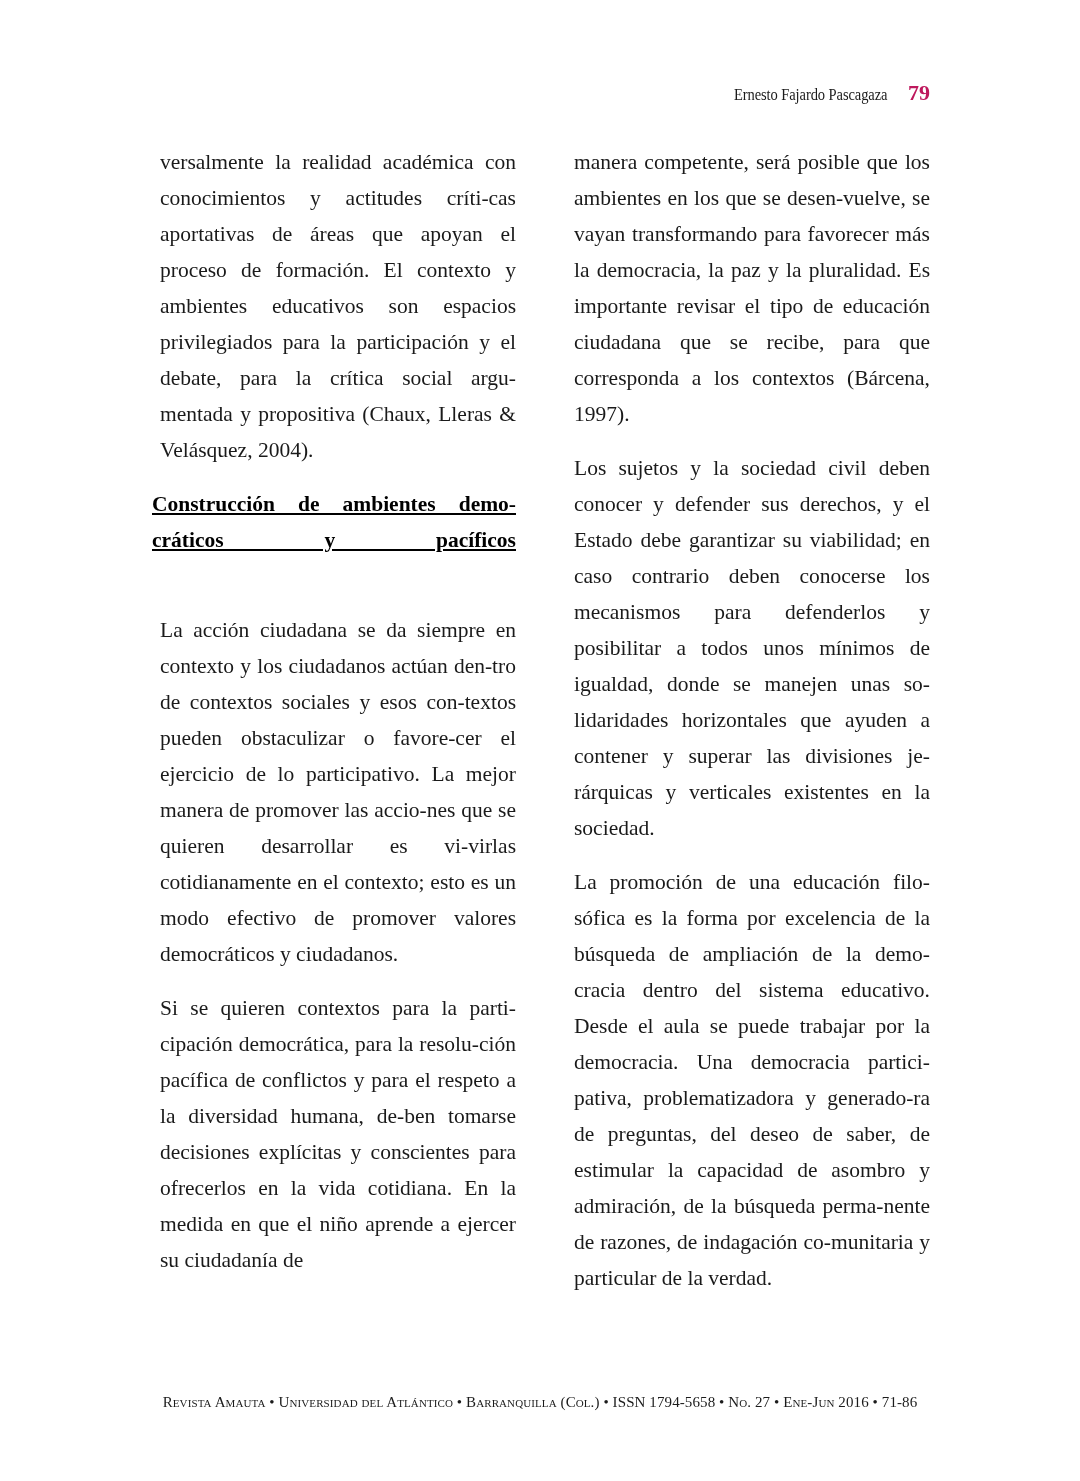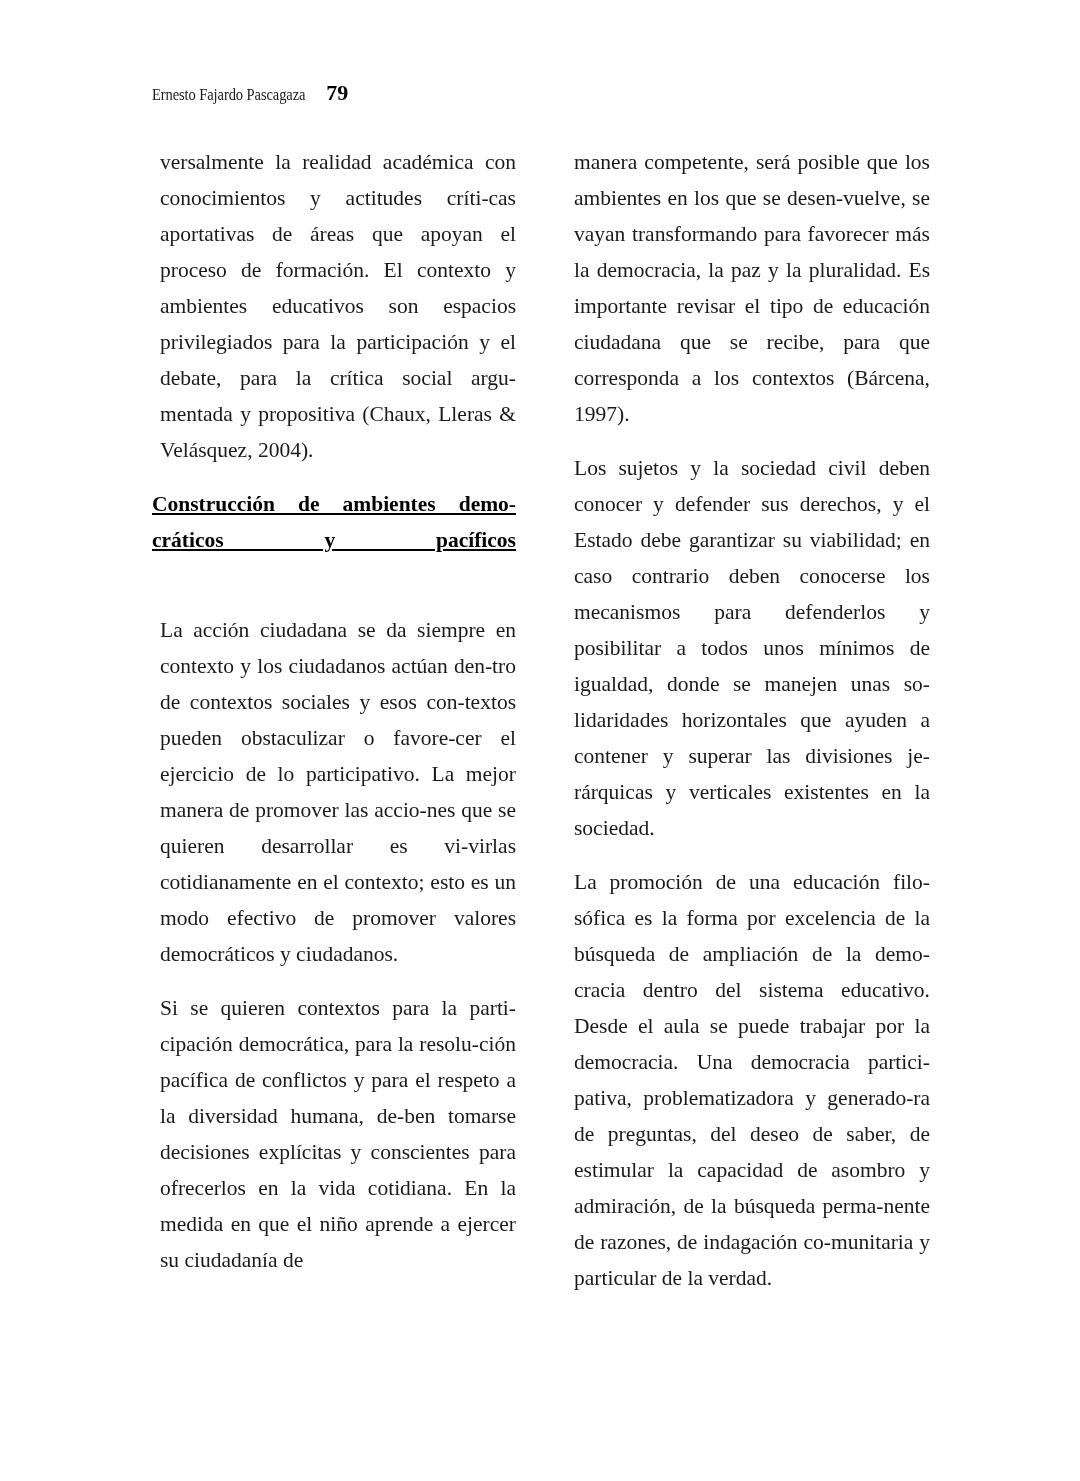--- a/index.html
+++ b/index.html
@@ -20,36 +20,36 @@
 
   
   .running-head {
     position: absolute;
     top: 82px;
     left: 152px;
     width: 778px;
     height: 30px;
     display: flex;
     align-items: baseline;
-    justify-content: flex-start;
+    justify-content: flex-end;
   }
   .running-head-author {
     font-size: 16.5px;
     line-height: 20px;
     letter-spacing: -0.1px;
     transform: scaleX(0.88);
     transform-origin: left center;
     white-space: nowrap;
     color: #1b1b1b;
   }
   .running-head-folio {
     font-size: 22px;
     font-weight: bold;
     line-height: 22px;
-    color: #000000;
+    color: #be185d;
   }
 
   
   .columns {
     position: absolute;
     top: 144px;
     left: 152px;
     width: 778px;
     display: flex;
     gap: 50px;
@@ -123,14 +123,15 @@
     </div>
 
     <div class="col">
       <p class="para">manera competente, será posible que los ambientes en los que se desen-vuelve, se vayan transformando para favorecer más la democracia, la paz y la pluralidad. Es importante revisar el tipo de educación ciudadana que se recibe, para que corresponda a los contextos (Bárcena, 1997).</p>
       <p class="para">Los sujetos y la sociedad civil deben conocer y defender sus derechos, y el Estado debe garantizar su viabilidad; en caso contrario deben conocerse los mecanismos para defenderlos y posibilitar a todos unos mínimos de igualdad, donde se manejen unas so-lidaridades horizontales que ayuden a contener y superar las divisiones je-rárquicas y verticales existentes en la sociedad.</p>
       <p class="para">La promoción de una educación filo-sófica es la forma por excelencia de la búsqueda de ampliación de la demo-cracia dentro del sistema educativo. Desde el aula se puede trabajar por la democracia. Una democracia partici-pativa, problematizadora y generado-ra de preguntas, del deseo de saber, de estimular la capacidad de asombro y admiración, de la búsqueda perma-nente de razones, de indagación co-munitaria y particular de la verdad.</p>
     </div>
 
   </div>
 
+  <div class="footer">Revista Amauta • Universidad del Atlántico • Barranquilla (Col.) • ISSN 1794-5658 • No. 27 • Ene-Jun 2016 • 71-86</div>
 
 </div>
 
 </body></html>

